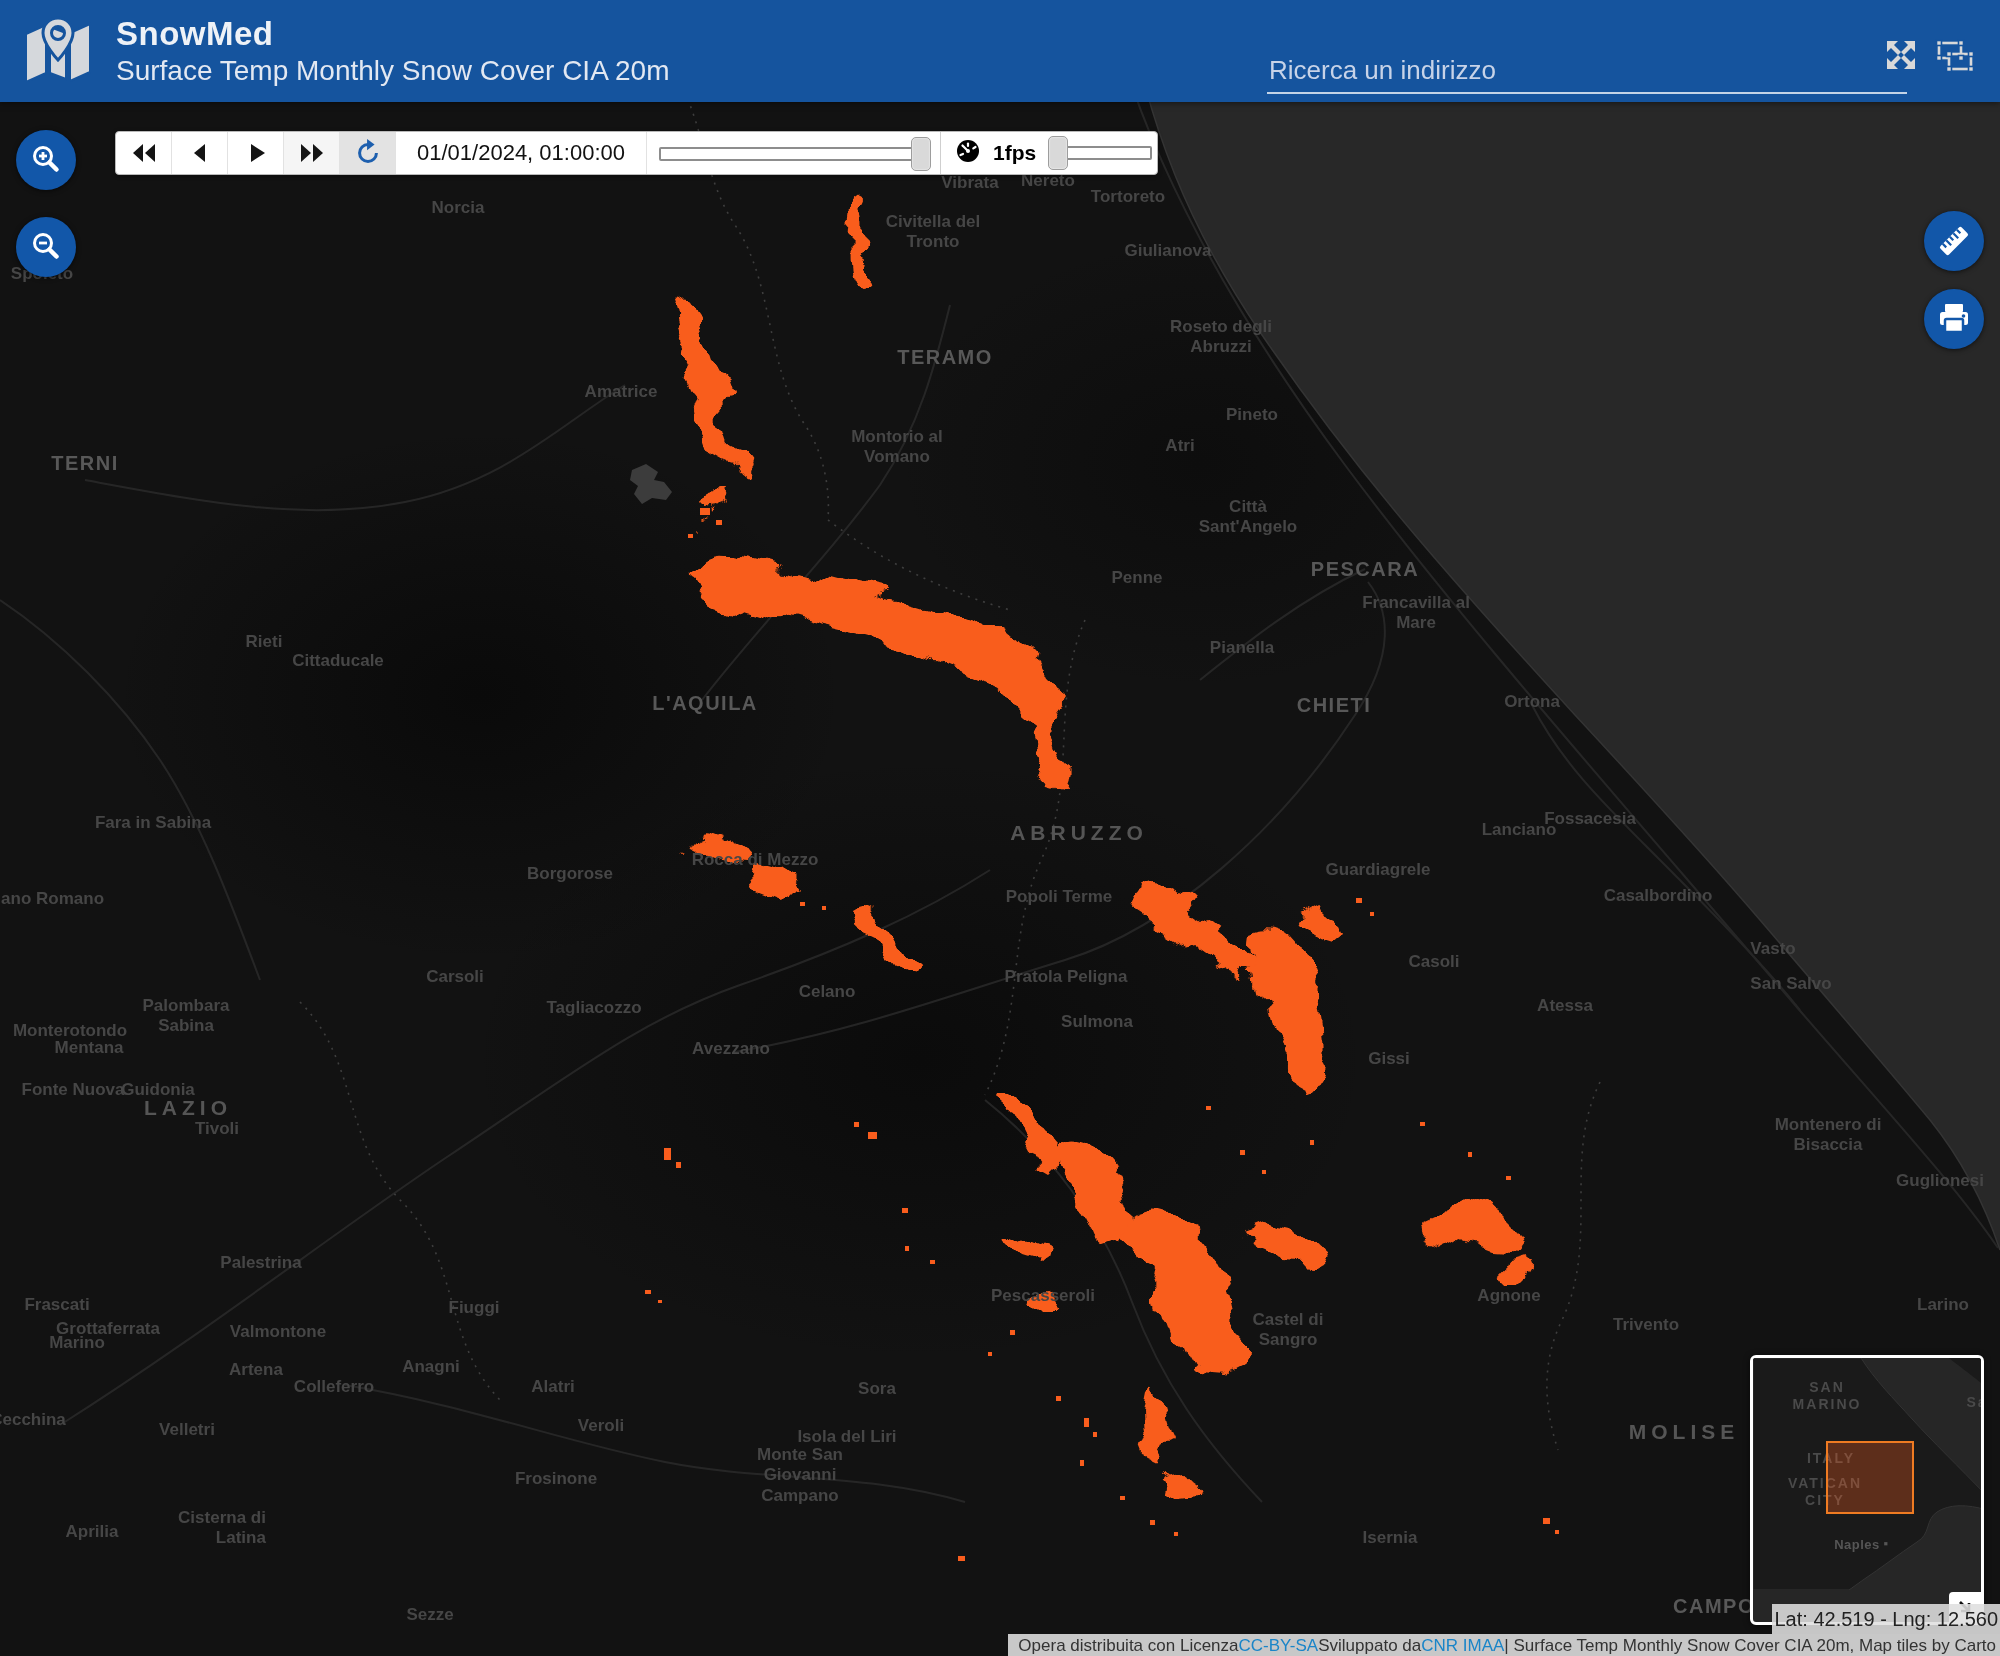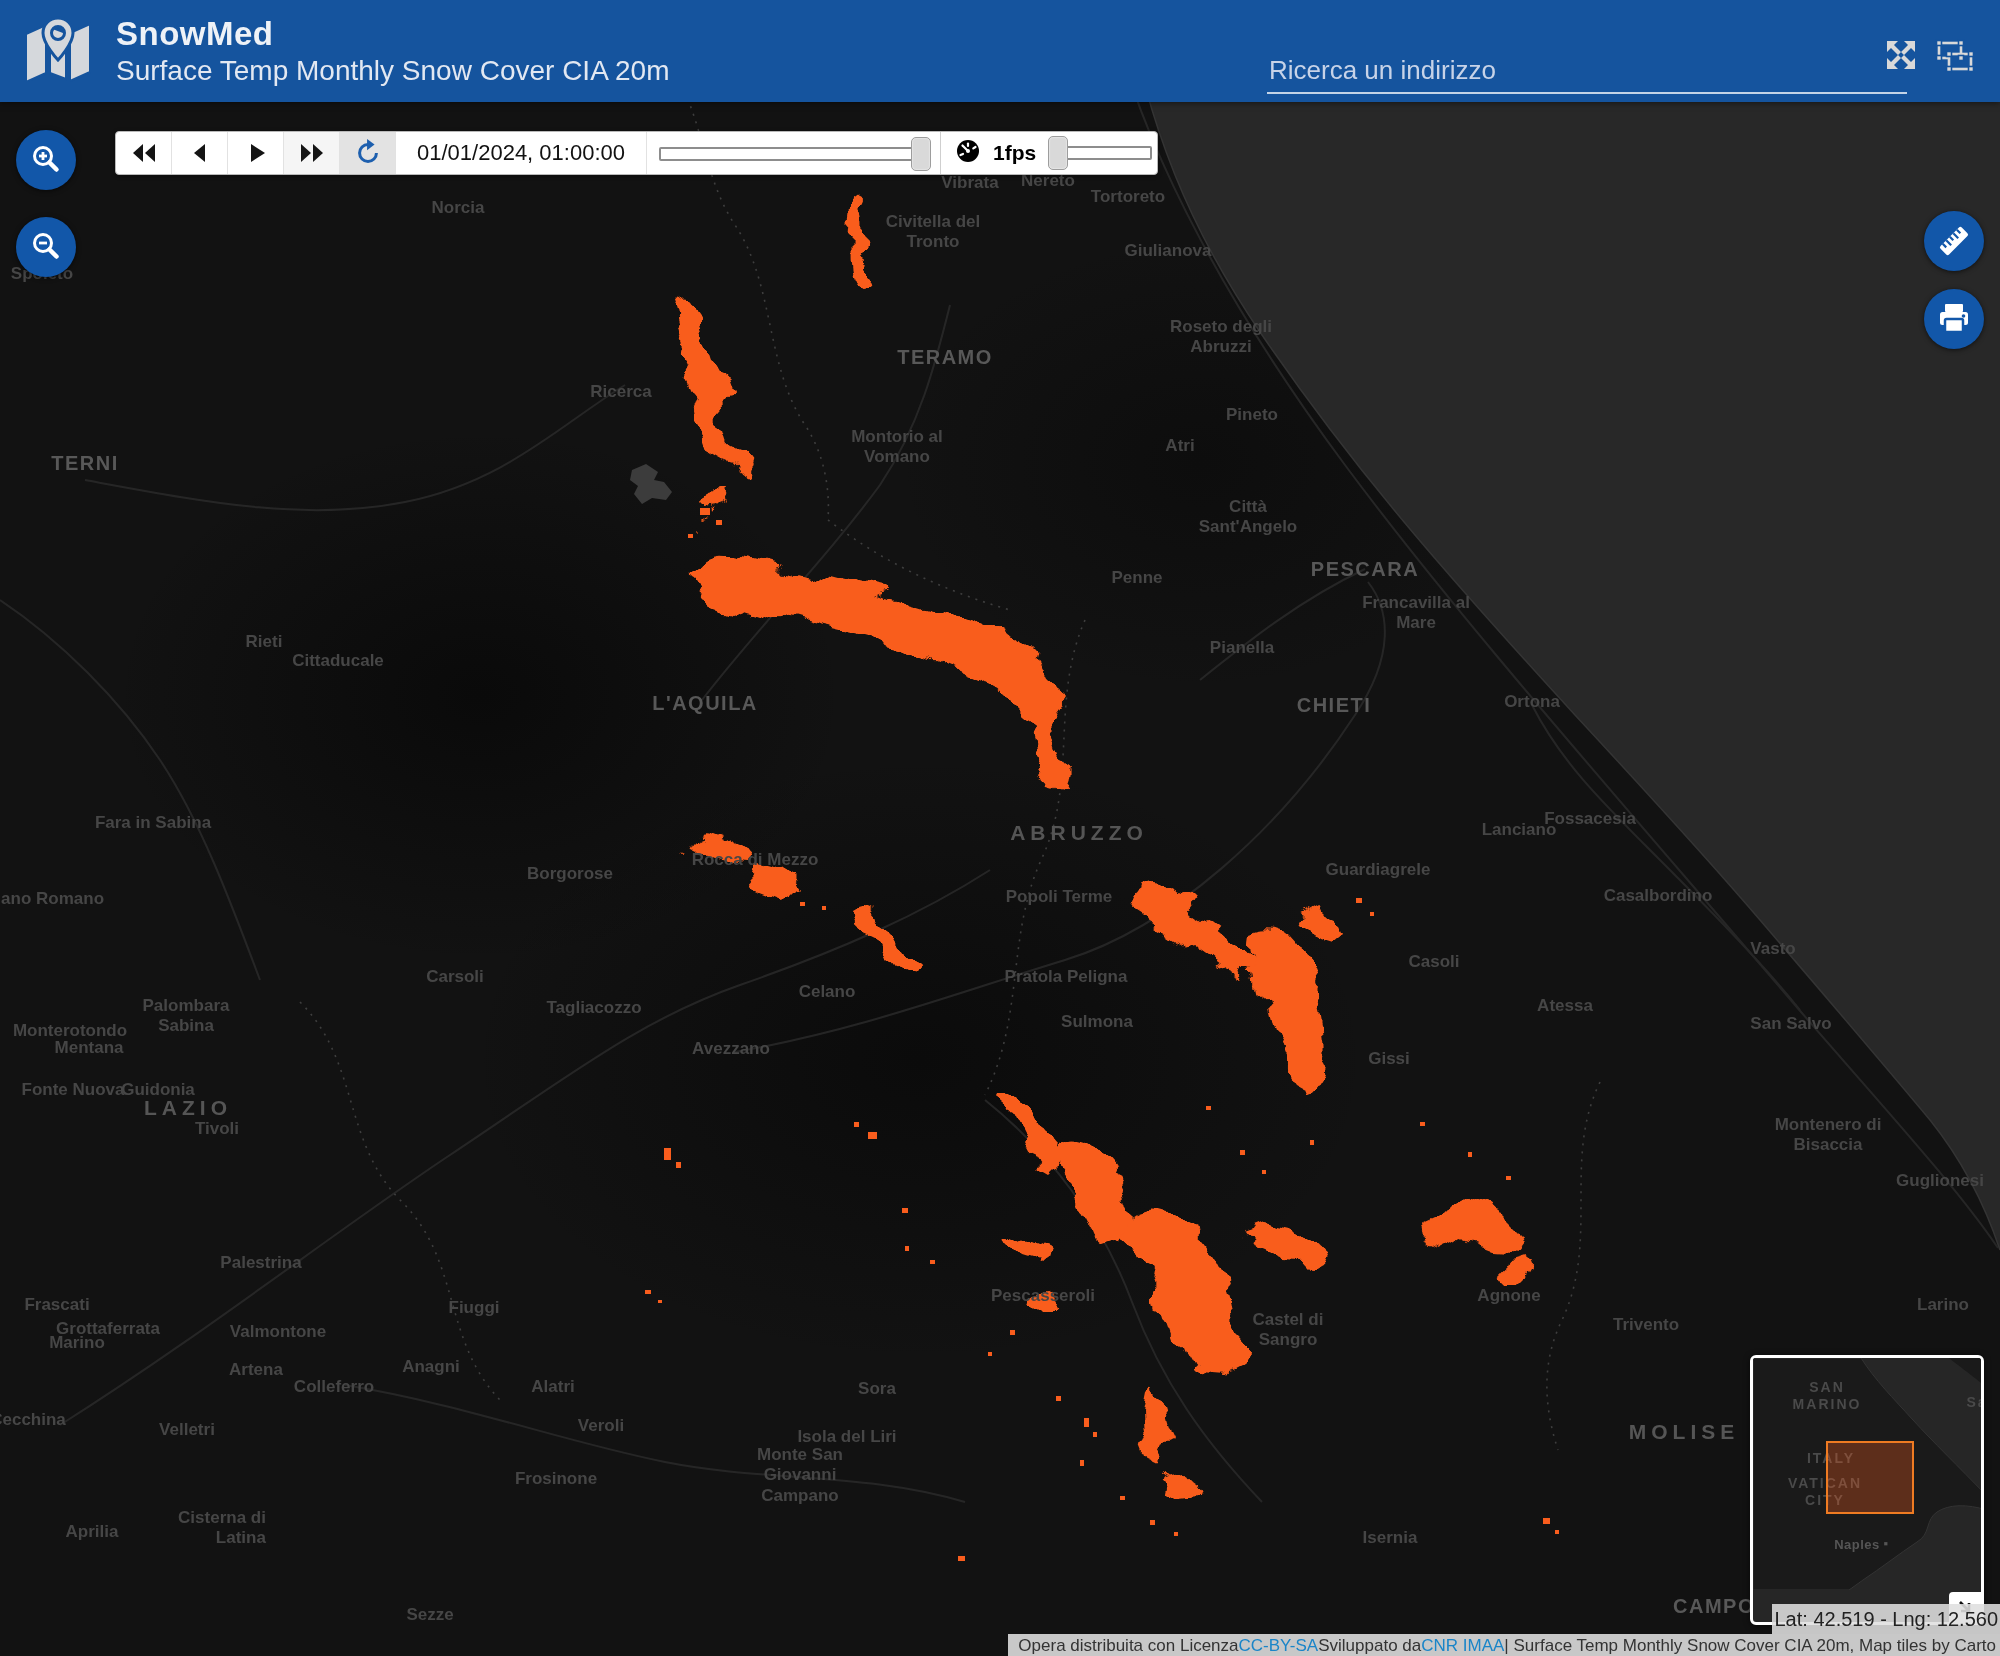--- a/index.html
+++ b/index.html
@@ -201,21 +201,21 @@
           <rect x="1120" y="1496" width="5" height="4"></rect>
       </g>
     </svg>
 
     <div class="label-layer">
         <div class="lbl town" style="left: 42px; top: 274px;">Spoleto</div>
         <div class="lbl town" style="left: 458px; top: 208px;">Norcia</div>
         <div class="lbl prov" style="left: 85px; top: 463px;">TERNI</div>
         <div class="lbl town" style="left: 264px; top: 642px;">Rieti</div>
         <div class="lbl town" style="left: 338px; top: 661px;">Cittaducale</div>
-        <div class="lbl town" style="left: 621px; top: 392px;">Ricerca</div>
+        <div class="lbl town" style="left: 621px; top: 392px;">Amatrice</div>
         <div class="lbl town" style="left: 933px; top: 232px;">Civitella del
 Tronto</div>
         <div class="lbl prov" style="left: 945px; top: 357px;">TERAMO</div>
         <div class="lbl town" style="left: 897px; top: 447px;">Montorio al
 Vomano</div>
         <div class="lbl town" style="left: 1168px; top: 251px; text-align: right;">Giulianova</div>
         <div class="lbl town" style="left: 1221px; top: 337px;">Roseto degli
 Abruzzi</div>
         <div class="lbl town" style="left: 1252px; top: 415px;">Pineto</div>
         <div class="lbl town" style="left: 1180px; top: 446px;">Atri</div>
@@ -242,21 +242,21 @@
         <div class="lbl town" style="left: 1773px; top: 949px;">Vasto</div>
         <div class="lbl town" style="left: 1434px; top: 962px;">Casoli</div>
         <div class="lbl town" style="left: 1389px; top: 1059px;">Gissi</div>
         <div class="lbl town" style="left: 455px; top: 977px;">Carsoli</div>
         <div class="lbl town" style="left: 594px; top: 1008px;">Tagliacozzo</div>
         <div class="lbl town" style="left: 827px; top: 992px;">Celano</div>
         <div class="lbl town" style="left: 1066px; top: 977px;">Pratola Peligna</div>
         <div class="lbl town" style="left: 1097px; top: 1022px;">Sulmona</div>
         <div class="lbl town" style="left: 1565px; top: 1006px;">Atessa</div>
         <div class="lbl town" style="left: 731px; top: 1049px;">Avezzano</div>
-        <div class="lbl town" style="left: 1791px; top: 1024px;">San Salvo</div>
+        <div class="lbl town" style="left: 1791px; top: 984px;">San Salvo</div>
         <div class="lbl town" style="left: 186px; top: 1016px;">Palombara
 Sabina</div>
         <div class="lbl town" style="left: 70px; top: 1031px;">Monterotondo</div>
         <div class="lbl town" style="left: 89px; top: 1048px;">Mentana</div>
         <div class="lbl town" style="left: 73px; top: 1090px;">Fonte Nuova</div>
         <div class="lbl town" style="left: 158px; top: 1090px;">Guidonia</div>
         <div class="lbl region" style="left: 188px; top: 1108px;">LAZIO</div>
         <div class="lbl town" style="left: 217px; top: 1129px;">Tivoli</div>
         <div class="lbl town" style="left: 261px; top: 1263px;">Palestrina</div>
         <div class="lbl town" style="left: 57px; top: 1305px;">Frascati</div>

